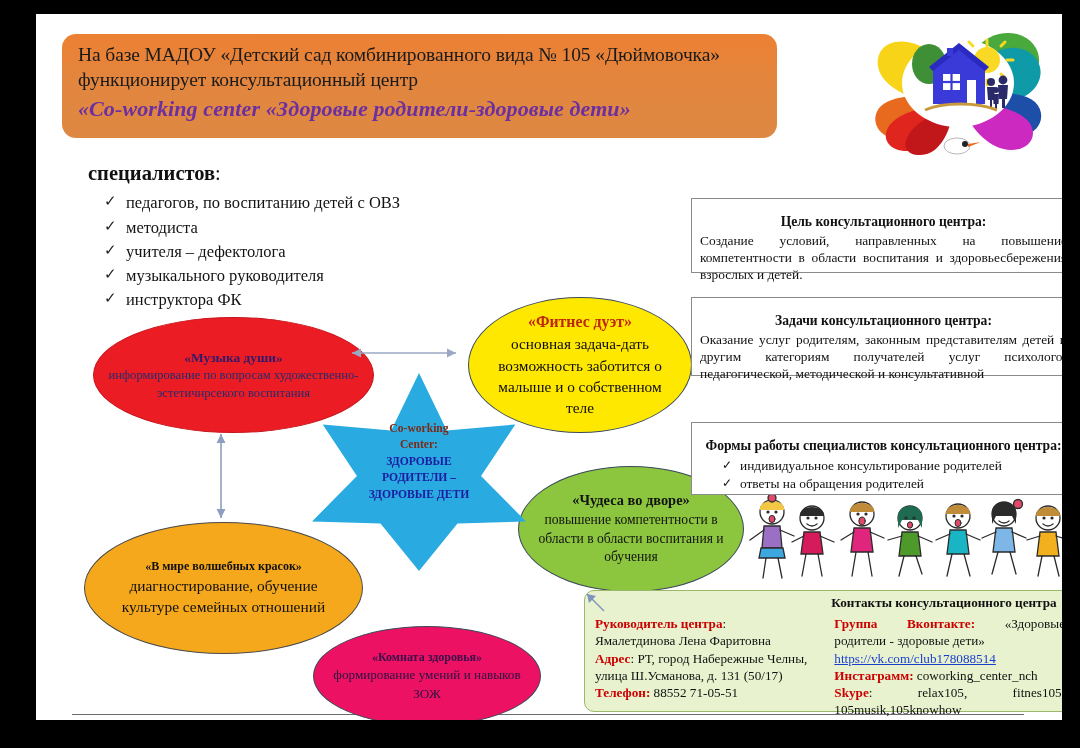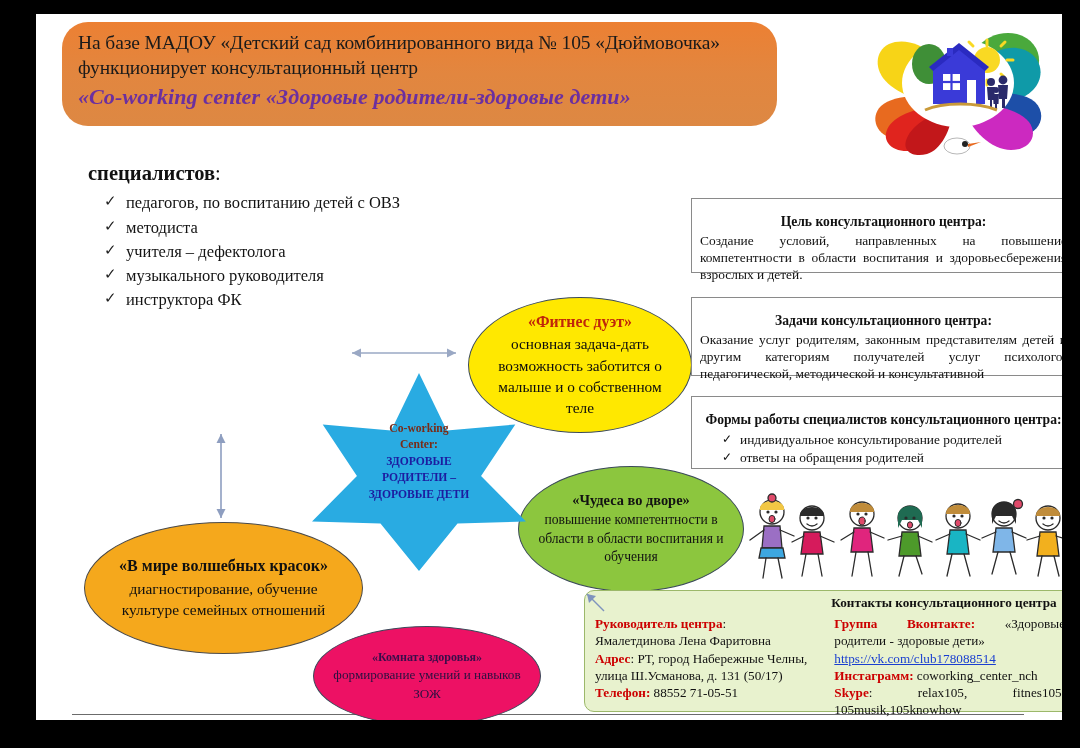--- a/index.html
+++ b/index.html
@@ -22,25 +22,25 @@
     width: 1026px;
     height: 706px;
     background: #ffffff;
     overflow: hidden;
   }
 
   
   .header-banner {
     position: absolute;
     left: 26px;
-    top: 8px;
+    top: 20px;
     width: 715px;
     height: 104px;
     background: linear-gradient(180deg, #ec8033 0%, #e2863f 50%, #dd8843 100%);
-    border-radius: 26px;
+    border-radius: 14px;
     box-sizing: border-box;
     padding: 9px 14px 0 16px;
   }
   .header-line {
     font-family: "Liberation Serif", serif;
     font-size: 19.5px;
     color: #1a1a1a;
     line-height: 1.28;
     letter-spacing: -0.1px;
   }
@@ -123,21 +123,21 @@
     margin-bottom: 1px;
     font-size: 13.6px;
   }
   .info-box .box-body {
     text-align: justify;
     text-align-last: left;
     display: block;
   }
   #box-goal   { left: 655px; top: 184px; width: 385px; height: 75px; }
   #box-tasks  { left: 655px; top: 283px; width: 385px; height: 79px; }
-  #box-forms  { left: 655px; top: 382px; width: 385px; height: 73px; }
+  #box-forms  { left: 655px; top: 408px; width: 385px; height: 73px; }
 
   .forms-list { margin: 2px 0 0 0; padding: 0; list-style: none; }
   .forms-list li {
     position: relative;
     padding-left: 40px;
     line-height: 1.38;
     font-size: 13.4px;
   }
   .forms-list li .tick {
     position: absolute;
@@ -192,21 +192,21 @@
   #ell-yard .ttl { color: #121212; font-size: 14.4px; }
 
   #ell-colors {
     left: 48px; top: 508px; width: 279px; height: 132px;
     background: #f5a81c;
     border: 1.5px solid #4a4a4a;
     color: #101010;
     font-size: 15.4px;
     line-height: 1.4;
   }
-  #ell-colors .ttl { font-size: 16px; }
+  #ell-colors .ttl { font-size: 12px; }
 
   #ell-health {
     left: 277px; top: 612px; width: 228px; height: 100px;
     background: #ed1164;
     border: 1.5px solid #3b4a5a;
     color: #2a1040;
     font-size: 13.2px;
     line-height: 1.42;
     z-index: 7;
   }
@@ -400,20 +400,26 @@
     </div>
 
     <div class="info-box" id="box-forms">
       <span class="box-title">Формы работы специалистов консультационного центра:</span>
       <ul class="forms-list">
         <li><span class="tick">✓</span><span>индивидуальное консультирование родителей</span></li>
         <li><span class="tick">✓</span><span>ответы на обращения родителей</span></li>
       </ul>
     </div>
 
+    <div class="ellipse" id="ell-music">
+      <div class="etext">
+        <span class="ttl">«Музыка души»</span>
+        <span>информирование по вопросам художественно-эстетичнрсекого воспитания</span>
+      </div>
+    </div>
 
     <div class="ellipse" id="ell-fitness">
       <div class="etext">
         <span class="ttl">«Фитнес дуэт»</span>
         <span>основная задача-дать возможность заботится о малыше и о собственном теле</span>
       </div>
     </div>
 
     <div class="ellipse" id="ell-yard">
       <div class="etext">

